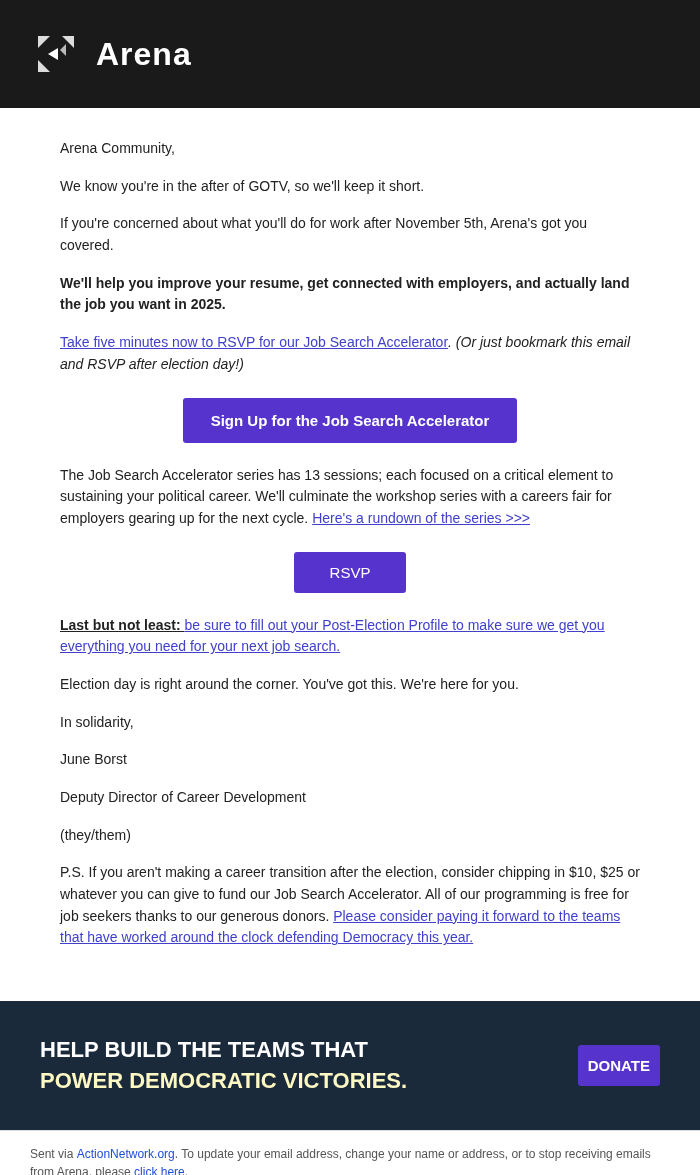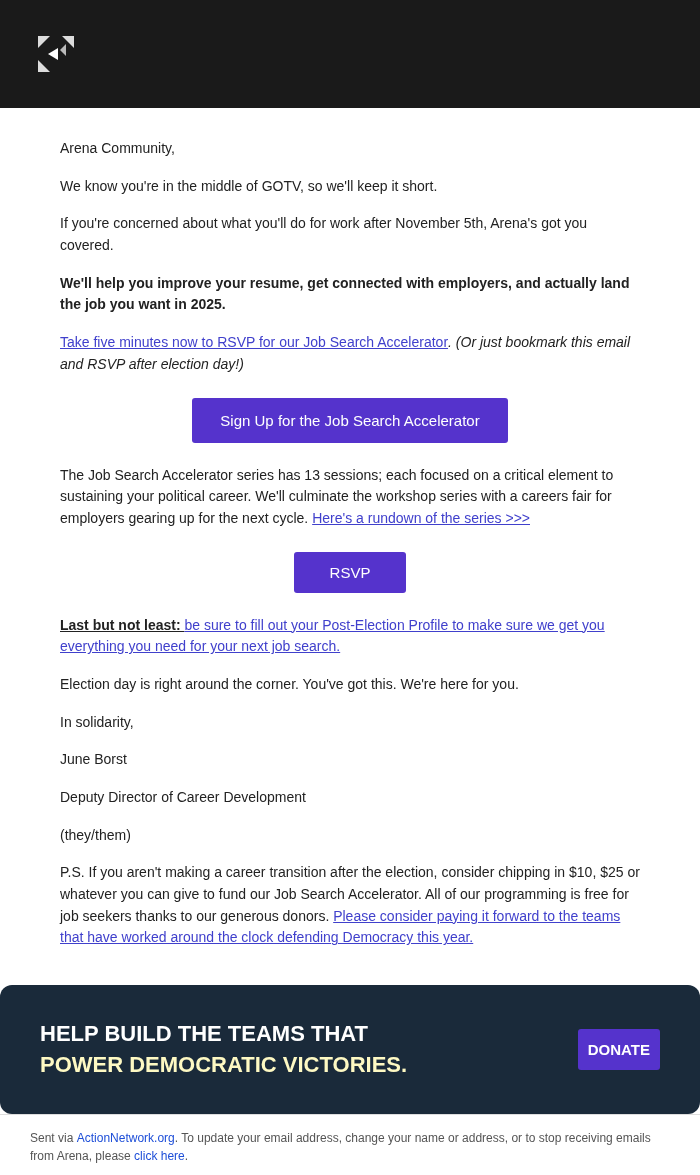--- a/index.html
+++ b/index.html
@@ -69,21 +69,21 @@
     .cta-container {
       text-align: center;
       margin: 22px 0 22px 0;
     }
     .cta-button {
       background: #5533cc;
       color: #fff;
       border: none;
       padding: 14px 28px;
       font-size: 15px;
-      font-weight: normal;
+      font-weight: bold;
       cursor: pointer;
       border-radius: 3px;
       display: inline-block;
     }
     .rsvp-button {
       background: #5533cc;
       color: #fff;
       border: none;
       padding: 12px 36px;
       font-size: 15px;
@@ -103,26 +103,25 @@
     
     .last-para strong {
       font-weight: bold;
       text-decoration: underline;
     }
 
     
     .banner {
       background: #1a2a3a;
       padding: 36px 40px;
-      margin-top: 0;
+      margin-top: 16px;
       display: flex;
       align-items: center;
       justify-content: space-between;
       min-height: 110px;
-      border-radius: 12px;
     }
     .banner-text-block {
       flex: 1;
     }
     .banner-title-white {
       color: #fff;
       font-size: 22px;
       font-weight: 900;
       text-transform: uppercase;
       line-height: 1.2;
@@ -174,27 +173,28 @@
 
         <polygon points="44,8 32,8 44,20" fill="white" opacity="0.85"></polygon>
 
         <polygon points="8,44 20,44 8,32" fill="white" opacity="0.85"></polygon>
 
         <polygon points="18,26 28,20 28,32" fill="white"></polygon>
 
         <polygon points="30,22 36,16 36,28" fill="white" opacity="0.7"></polygon>
       </svg>
     </div>
+    <span class="logo-text">Arena</span>
   </div>
 
   <div class="content">
 
     <p>Arena Community,</p>
 
-    <p>We know you're in the middle of GOTV, so we'll keep it short.</p>
+    <p>We know you're in the after of GOTV, so we'll keep it short.</p>
 
     <p>If you're concerned about what you'll do for work after November 5th, Arena's got you covered.</p>
 
     <p class="bold">We'll help you improve your resume, get connected with employers, and actually land the job you want in 2025.</p>
 
     <p>
       <a class="link-blue">Take five minutes now to RSVP for our Job Search Accelerator</a><span class="link-italic">. (Or just bookmark this email and RSVP after election day!)</span>
     </p>
 
     <div class="cta-container">

